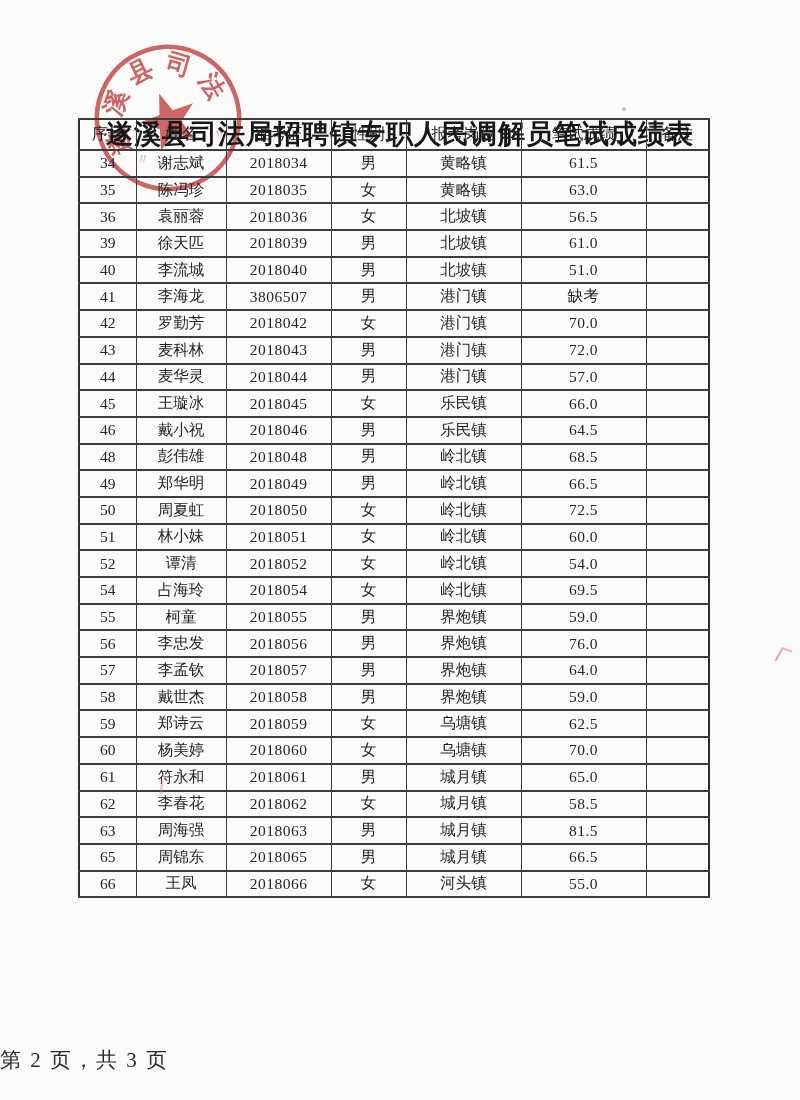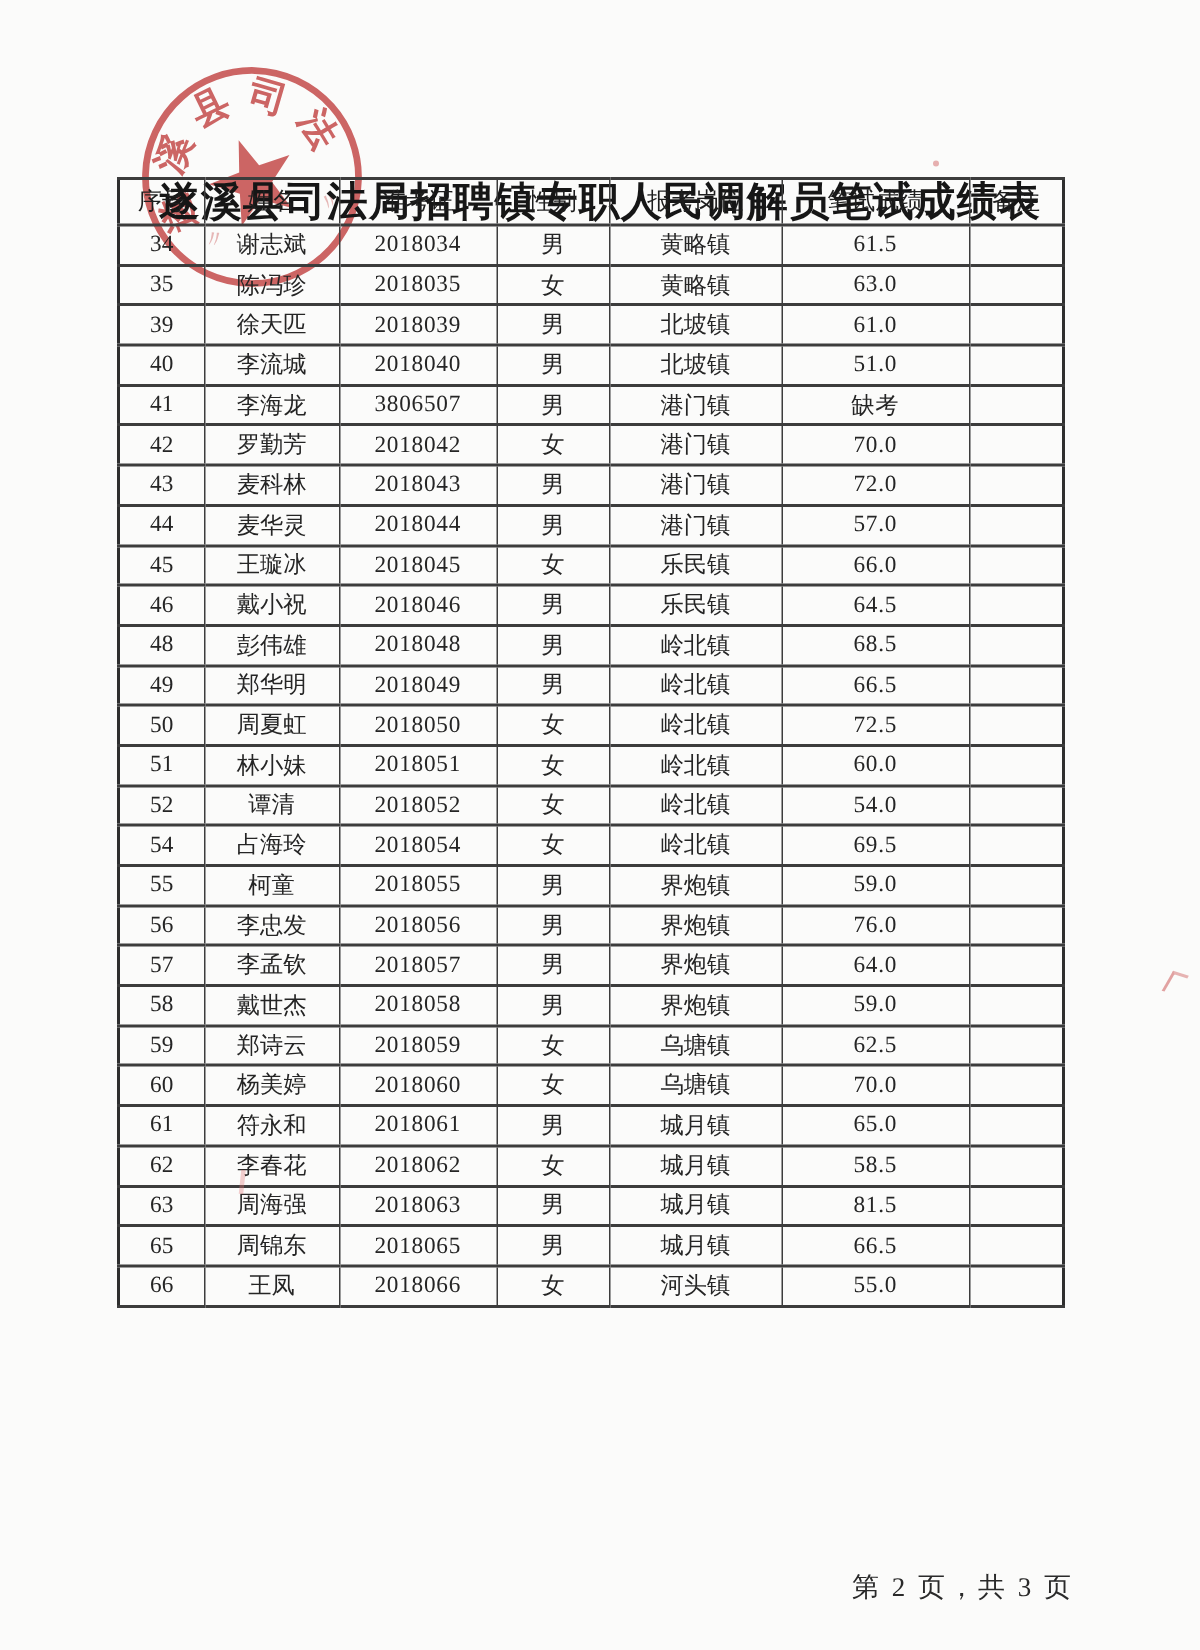--- a/index.html
+++ b/index.html
@@ -51,22 +51,22 @@
   .score-table td{height:24.7px;font-size:15.5px;color:#252525;}
   .score-table{border:2.4px solid #2e2e2e;}
   .score-table td:nth-child(3),.score-table td:nth-child(6){
     font-family:"Liberation Serif","DejaVu Serif",serif;
     letter-spacing:0.5px;
   }
 
   
   .page-footer{
     position:absolute;top:1046px;left:0;width:716px;
-    text-align:right;
-    font-size:18px;letter-spacing:2px;color:#2a2a2a;
+    text-align:left;
+    font-size:21px;letter-spacing:2px;color:#2a2a2a;
   }
 
   
   .artifact{position:absolute;pointer-events:none;}
   .artifact-right{
     left:778px;top:648px;width:9px;height:13px;
     border-left:2px solid rgba(205,90,90,.55);
     border-top:2px solid rgba(205,90,90,.45);
     transform:rotate(18deg) skewX(-12deg);
   }
@@ -138,20 +138,29 @@
         <tr>
           <td>35</td>
           <td>陈冯珍</td>
           <td>2018035</td>
           <td>女</td>
           <td>黄略镇</td>
           <td>63.0</td>
           <td></td>
         </tr>
         <tr>
+          <td>36</td>
+          <td>袁丽蓉</td>
+          <td>2018036</td>
+          <td>女</td>
+          <td>北坡镇</td>
+          <td>56.5</td>
+          <td></td>
+        </tr>
+        <tr>
           <td>39</td>
           <td>徐天匹</td>
           <td>2018039</td>
           <td>男</td>
           <td>北坡镇</td>
           <td>61.0</td>
           <td></td>
         </tr>
         <tr>
           <td>40</td>

